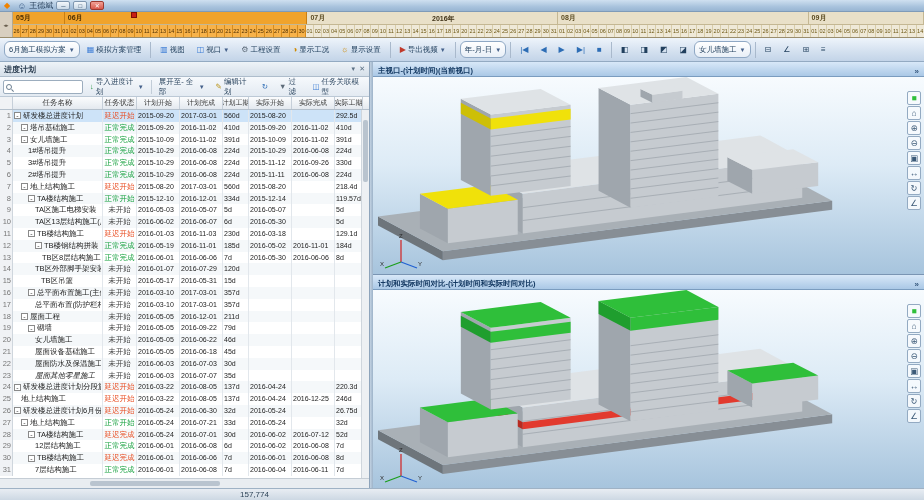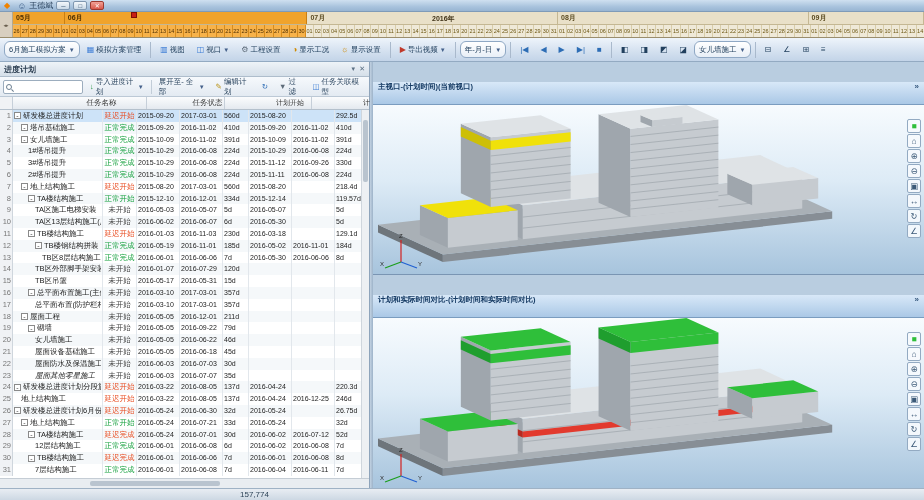--- a/index.html
+++ b/index.html
@@ -65,21 +65,21 @@
     display:flex; align-items:center; padding:0 2px; gap:2px; }
   .search-box input { border:none; outline:none; width:66px; font-size:7px; }
   .mag { width:6px; height:6px; border:1.2px solid #6c7f92; border-radius:50%; position:relative; flex:none; }
   .mag::after { content:""; position:absolute; width:3px; height:1.2px; background:#6c7f92;
     transform:rotate(45deg); left:4px; top:5px; }
   .pbtn { display:flex; align-items:center; gap:2px; height:16px; padding:0 3px;
     border:1px solid transparent; border-radius:2px; }
   .psep { width:1px; height:14px; background:#c2cdd8; }
 
   .grid-header { height:13px; display:flex; background:linear-gradient(#fbfcfd,#e4e9ef);
-    border-bottom:1px solid #b4c0cc; font-size:7.5px; color:#333;gap:44px; }
+    border-bottom:1px solid #b4c0cc; font-size:7.5px; color:#333; }
   .grid-header .gc { border-right:1px solid #c6cfd9; display:flex; align-items:center; justify-content:center; overflow:hidden; }
   .grid-body { height:368px; overflow:hidden; position:relative; background:#fff; }
   .grid-row { display:flex; height:11.8px; line-height:11.8px; font-size:7.5px; color:#222; background:#fff; }
   .grid-row.alt { background:#f5f8fa; }
   .grid-row.sel { background:#cde3f8; }
   .gc { border-right:1px solid #e2e7ec; padding:0 1px; overflow:hidden; white-space:nowrap; flex:none; }
   .c-num { width:13px; text-align:right; color:#777; background:#f0f2f5; }
   .grid-row .c-num { border-right:1px solid #cfd6dd; }
   .c-name { width:90px; display:flex; align-items:center; }
   .c-status { width:34px; text-align:center; }
@@ -91,23 +91,23 @@
   .st-ns { color:var(--statusNotStarted); }
   .exp { display:inline-block; width:7px; height:7px; flex:none; border:1px solid #8a8a8a; background:#fff;
     font-size:7px; line-height:5px; text-align:center; margin-right:2px; color:#444; }
   .vscroll { position:absolute; right:0; top:0; width:8px; height:100%; background:#edf0f3; border-left:1px solid #cfd6dd; }
   .vscroll .thumb { position:absolute; top:10px; left:1px; width:5px; height:62px; background:#b9c4cf; border-radius:2px; }
   .hscroll { height:10px; background:#e9edf1; border-top:1px solid #c5cdd5; position:relative; }
   .hscroll .thumb { position:absolute; left:90px; top:2px; width:130px; height:5px; background:#b9c4cf; border-radius:2px; }
 
   
   .viewport { height:213px; display:flex; flex-direction:column; border-bottom:1px solid #7a95b3; }
-  .vp-title { height:23px; display:flex; align-items:flex-start; padding:0 5px;
+  .vp-title { height:15px; display:flex; align-items:flex-end; padding:0 5px;
     background:linear-gradient(#d8e8f8,#aac8e6); border-bottom:1px solid #7a9cbf;
-    font-size:7.5px; font-weight:bold; color:#153a63;margin-top:20px; }
+    font-size:7.5px; font-weight:bold; color:#153a63; }
   .vp-chevrons { margin-left:auto; font-size:8px; color:#36587e; }
   .vp-canvas { flex:1; position:relative; overflow:hidden;
     background:linear-gradient(#f7fbfe 0%, #ddebf6 45%, #a7c4dd 100%); }
   .vp-canvas svg.scene { position:absolute; inset:0; width:100%; height:100%; }
   .vp-tools { position:absolute; right:2px; top:14px; width:15px; display:flex; flex-direction:column; gap:1px; }
   .vp-tool { width:14px; height:14px; background:rgba(246,250,253,.92); border:1px solid #93aac2; border-radius:2px;
     font-size:8.5px; line-height:12px; text-align:center; color:#3c5a78; }
   .axis-triad { position:absolute; left:6px; bottom:4px; width:44px; height:38px; }
   .axis-triad text { font-size:6px; fill:#2b2b2b; }
 
@@ -597,21 +597,21 @@
           <div class="gc c-date">2016-07-29</div>
           <div class="gc c-dur">120d</div>
           <div class="gc c-date"></div>
           <div class="gc c-date"></div>
           <div class="gc c-dur c-dur2"></div>
         </div>
         <div class="grid-row">
           <div class="gc c-num">15</div>
           <div class="gc c-name">
             <span style="display: inline-block; flex: 0 0 auto; width: 21px;"></span>
-            <span style="overflow: hidden;">TB区吊篮</span>
+            <span style="overflow: hidden; margin-left: 6px;">TB区吊篮</span>
           </div>
           <div class="gc c-status st-ns">未开始</div>
           <div class="gc c-date">2016-05-17</div>
           <div class="gc c-date">2016-05-31</div>
           <div class="gc c-dur">15d</div>
           <div class="gc c-date"></div>
           <div class="gc c-date"></div>
           <div class="gc c-dur c-dur2"></div>
         </div>
         <div class="grid-row alt">

